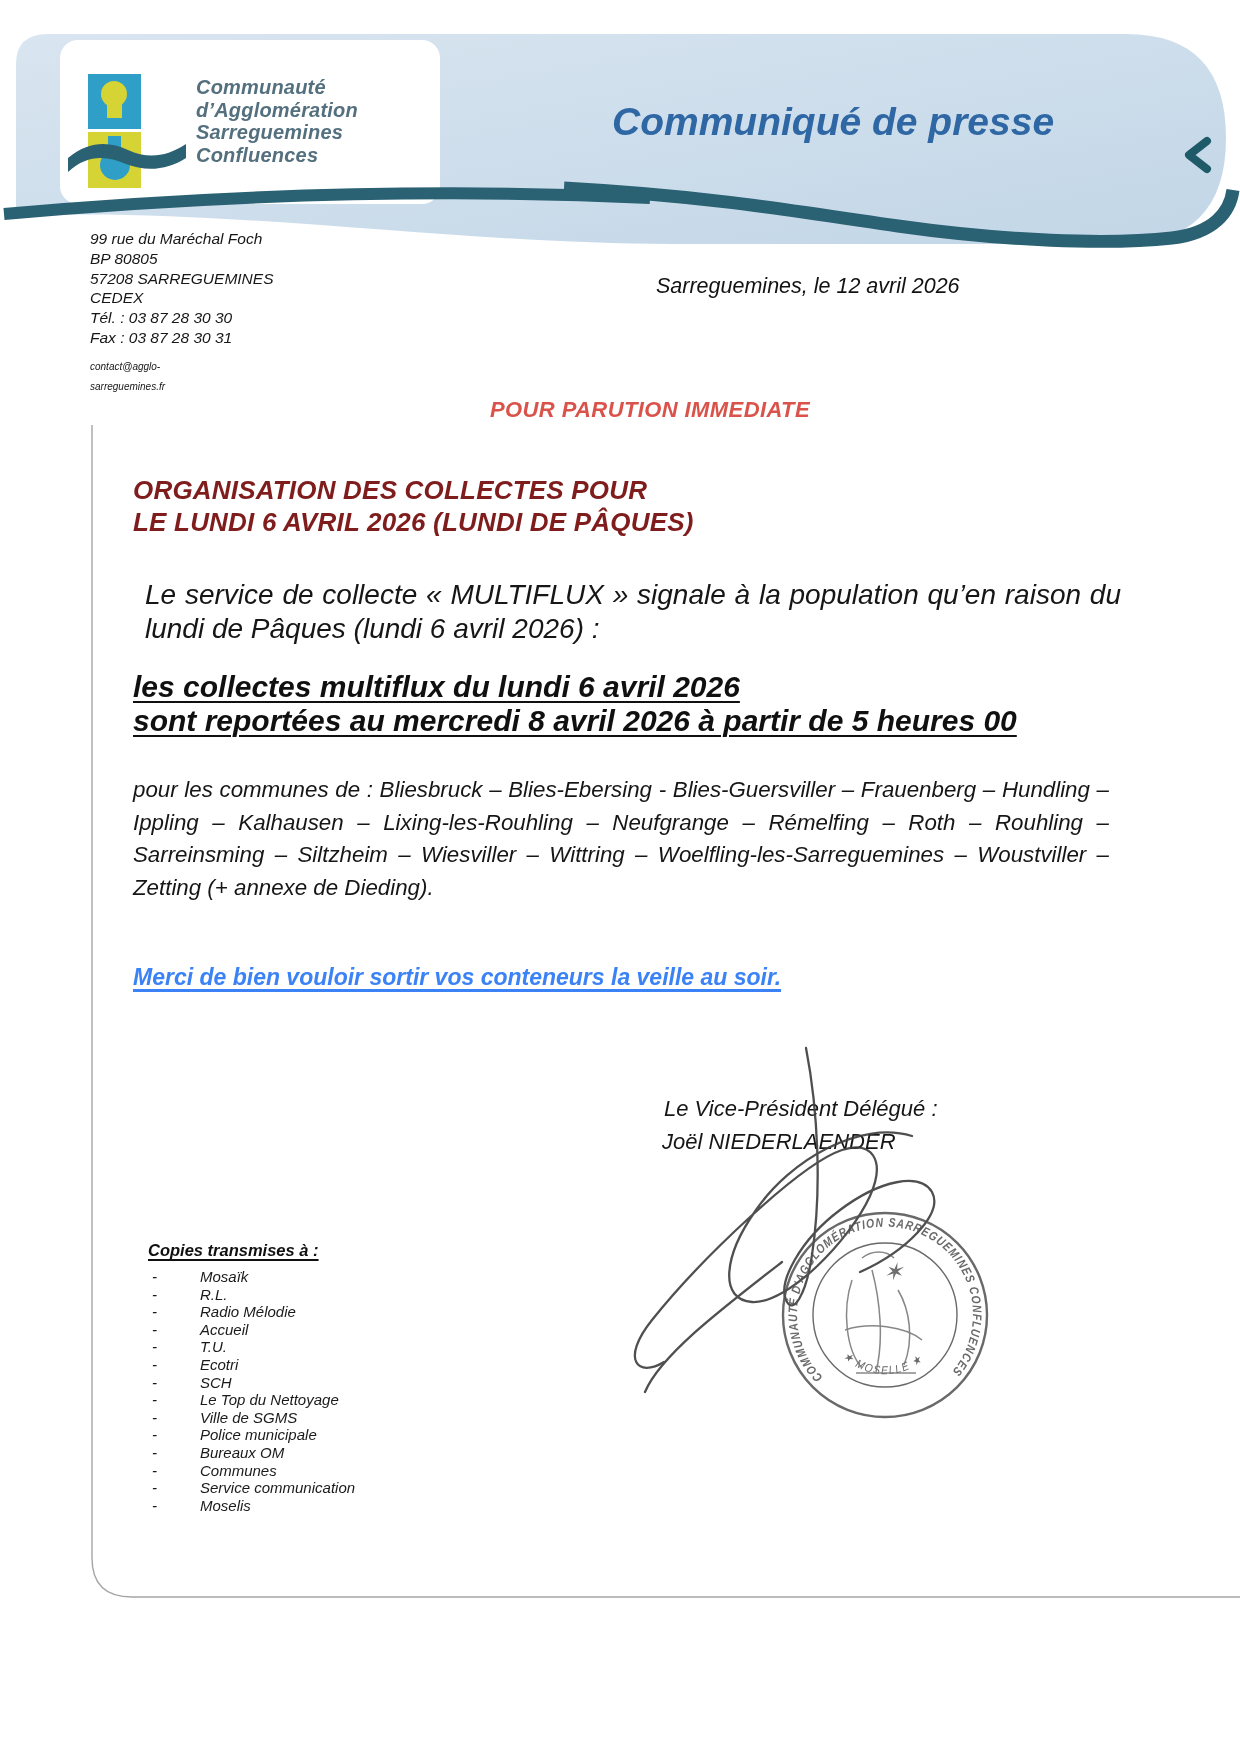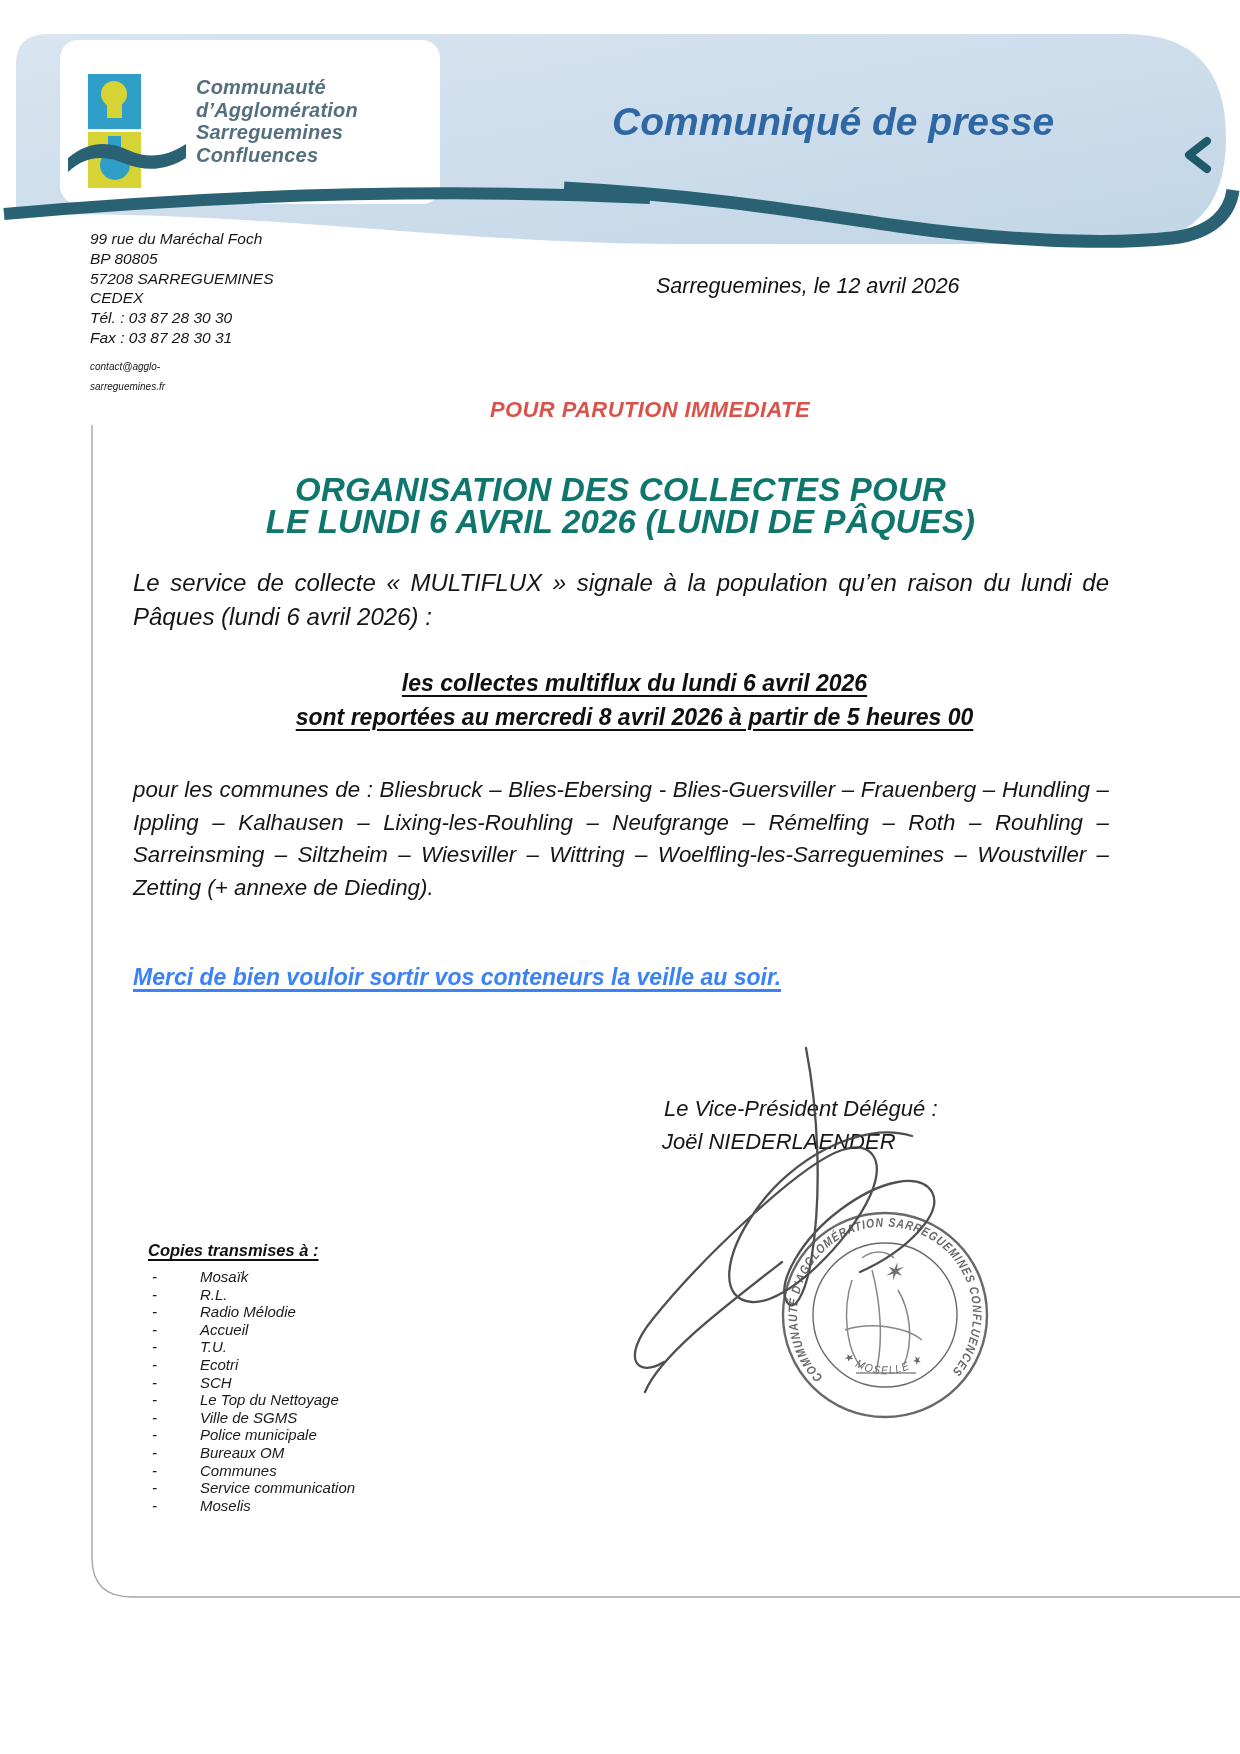--- a/index.html
+++ b/index.html
@@ -15,24 +15,24 @@
   .txt{z-index:2;}
 
   .logo-text{left:196px;top:76px;font-size:20px;font-weight:bold;color:#54707f;line-height:22.5px;letter-spacing:.2px;}
   .banner-title{left:612px;top:100px;font-size:39px;font-weight:bold;color:#2e67a3;}
 
   .address{left:90px;top:229px;font-size:15.5px;line-height:19.8px;color:#161616;}
   .email{left:90px;top:357px;font-size:10px;line-height:19.8px;color:#161616;}
   .dateline{left:656px;top:274px;font-size:21.5px;color:#121212;}
 
   .notice{left:180px;top:397px;width:940px;text-align:center;font-size:22px;font-weight:bold;color:#d9534b;letter-spacing:.4px;}
-  .doc-title{left:133px;top:474px;width:975px;text-align:center;font-size:33px;font-weight:bold;line-height:32px;color:#0f766e;letter-spacing:.2px;}
-
-  .intro{left:133px;top:566px;width:976px;font-size:24px;line-height:33.5px;text-align:justify;color:#161616;margin:0;}
-  .highlight{left:147px;top:670px;width:975px;text-align:center;font-size:23px;font-weight:bold;color:#101010;
+  .doc-title{left:133px;top:474px;width:975px;text-align:left;font-size:26px;font-weight:bold;line-height:32px;color:#7f1d1d;letter-spacing:.2px;}
+
+  .intro{left:133px;top:566px;width:976px;font-size:28px;line-height:33.5px;text-align:justify;color:#161616;margin:12px;}
+  .highlight{left:133px;top:670px;width:975px;font-size:30px;font-weight:bold;color:#101010;
              text-decoration:underline;text-decoration-thickness:2px;text-underline-offset:4px;}
   .highlight2{top:704px;}
   .communes{left:133px;top:774px;width:976px;font-size:22.3px;line-height:32.5px;text-align:justify;color:#161616;margin:0;}
   .reminder{left:133px;top:964px;font-size:23px;font-weight:bold;color:#3b82f6;
             text-decoration:underline;text-decoration-thickness:2.5px;text-underline-offset:4px;}
 
   .sig-role{left:664px;top:1096px;font-size:22px;color:#161616;}
   .sig-name{left:662px;top:1129px;font-size:22px;color:#161616;}
 
   .copies{left:148px;top:1241px;z-index:2;}

